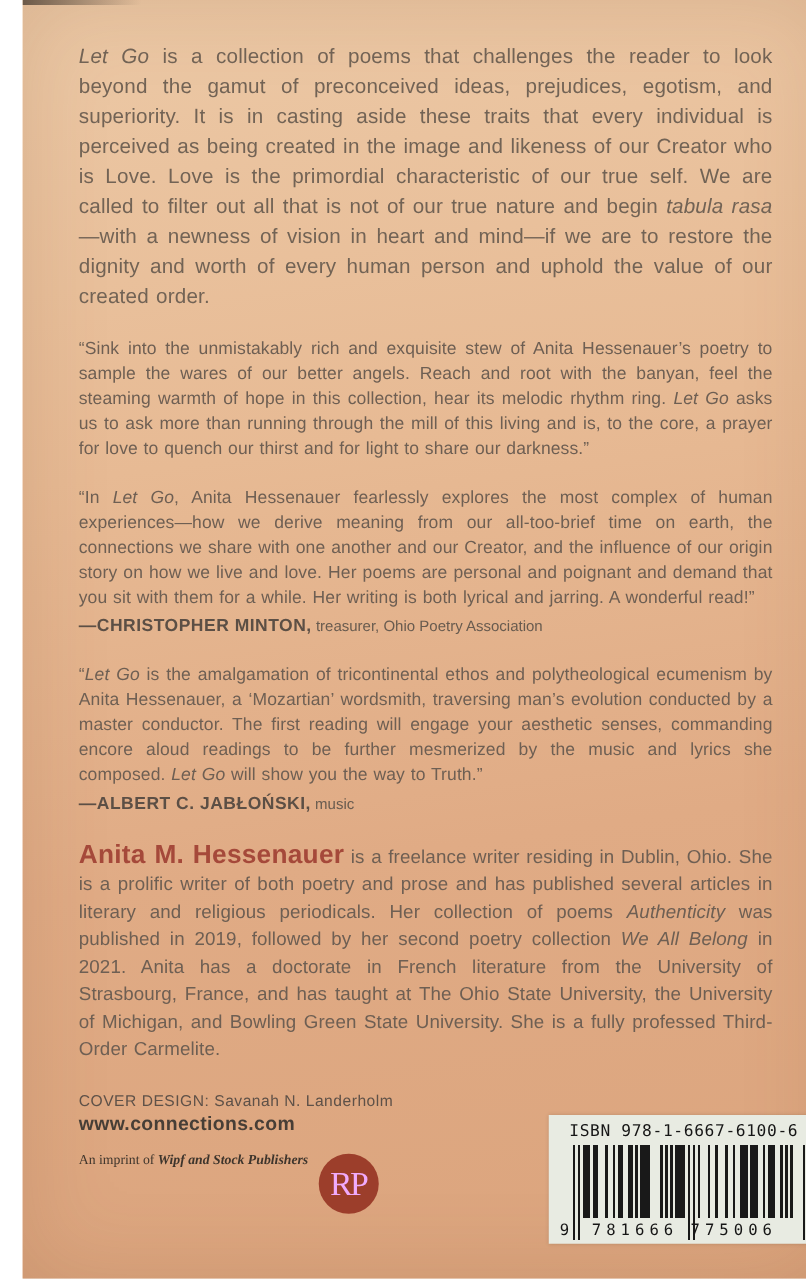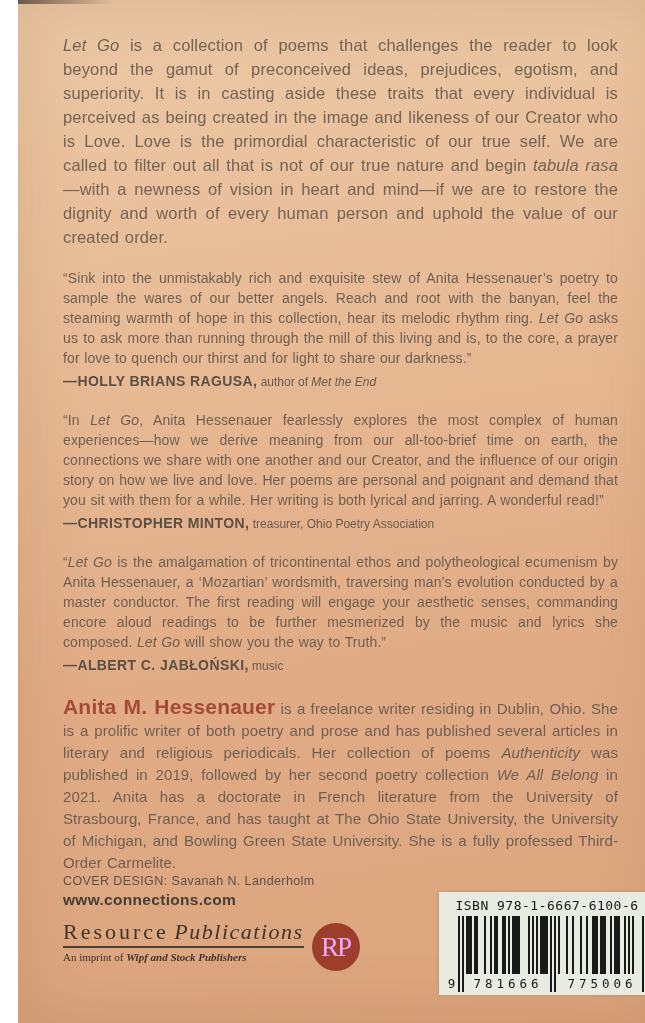--- a/index.html
+++ b/index.html
@@ -118,58 +118,53 @@
   .bars-wrap { position:relative; width:202px; height:76px; margin:0 auto; }
   .bars-wrap svg { display:block; margin-left:12px; }
   .bc-digits {
     position:absolute; top:60px; left:0; width:202px; height:16px;
     font-family:"DejaVu Sans Mono", monospace;
     font-size:12.5px; color:#161616;
   }
   .bc-digits span { position:absolute; top:0; text-align:center; }
   .d-lead { left:0;    width:11px; }
   .d-g1   { left:19px; width:82px; letter-spacing:4px; padding-left:4px; }
-  .d-g2   { left:113px;width:82px; letter-spacing:4px; padding-left:4px; }
+  .d-g2   { left:98px;width:82px; letter-spacing:4px; padding-left:4px; }
 </style>
 </head>
 <body>
 
 <div class="cover">
 
   <div class="edge-shadow"></div>
 
   <p class="synopsis"><span class="seg-i">Let Go</span><span> is a collection of poems that challenges the reader to look beyond the gamut of preconceived ideas, prejudices, egotism, and superiority. It is in casting aside these traits that every individual is perceived as being created in the image and likeness of our Creator who is Love. Love is the primordial characteristic of our true self. We are called to filter out all that is not of our true nature and begin </span><span class="seg-i">tabula rasa</span><span>—with a newness of vision in heart and mind—if we are to restore the dignity and worth of every human person and uphold the value of our created order.</span></p>
 
   <section class="blurb">
     <p class="quote"><span>“Sink into the unmistakably rich and exquisite stew of Anita Hessenauer’s poetry to sample the wares of our better angels. Reach and root with the banyan, feel the steaming warmth of hope in this collection, hear its melodic rhythm ring. </span><span class="seg-i">Let Go</span><span> asks us to ask more than running through the mill of this living and is, to the core, a prayer for love to quench our thirst and for light to share our darkness.”</span></p>
-    <p class="attribution"><span class="seg-b">—HOLLY BRIANS RAGUSA,</span><span class="seg-sm"> author of </span><span class="seg-sm-i">Met the End</span></p>
   </section>
 
   <section class="blurb">
     <p class="quote"><span>“In </span><span class="seg-i">Let Go</span><span>, Anita Hessenauer fearlessly explores the most complex of human experiences—how we derive meaning from our all-too-brief time on earth, the connections we share with one another and our Creator, and the influence of our origin story on how we live and love. Her poems are personal and poignant and demand that you sit with them for a while. Her writing is both lyrical and jarring. A wonderful read!”</span></p>
     <p class="attribution"><span class="seg-b">—CHRISTOPHER MINTON,</span><span class="seg-sm"> treasurer, Ohio Poetry Association</span></p>
   </section>
 
   <section class="blurb">
     <p class="quote"><span>“</span><span class="seg-i">Let Go</span><span> is the amalgamation of tricontinental ethos and polytheological ecumenism by Anita Hessenauer, a ‘Mozartian’ wordsmith, traversing man’s evolution conducted by a master conductor. The first reading will engage your aesthetic senses, commanding encore aloud readings to be further mesmerized by the music and lyrics she composed. </span><span class="seg-i">Let Go</span><span> will show you the way to Truth.”</span></p>
     <p class="attribution"><span class="seg-b">—ALBERT C. JABŁOŃSKI,</span><span class="seg-sm"> music</span></p>
   </section>
 
   <p class="bio"><span class="seg-name">Anita M. Hessenauer</span><span> is a freelance writer residing in Dublin, Ohio. She is a prolific writer of both poetry and prose and has published several articles in literary and religious periodicals. Her collection of poems </span><span class="seg-i">Authenticity</span><span> was published in 2019, followed by her second poetry collection </span><span class="seg-i">We All Belong</span><span> in 2021. Anita has a doctorate in French literature from the University of Strasbourg, France, and has taught at The Ohio State University, the University of Michigan, and Bowling Green State University. She is a fully professed Third-Order Carmelite.</span></p>
 
   <footer class="footer">
     <div class="footer-left">
       <div class="credit">COVER DESIGN: Savanah N. Landerholm</div>
       <div class="website">www.connections.com</div>
       <div class="imprint">
         <div class="imprint-text">
-          <div class="imprint-name">
-            <span class="res">Resource</span>
-            <span class="pub">Publications</span>
-          </div>
           <div class="imprint-tagline">
             <span>An imprint of </span><span class="tag-i">Wipf and Stock Publishers</span>
           </div>
         </div>
         <div class="rp-circle">
           <span>RP</span>
         </div>
       </div>
     </div>
 

